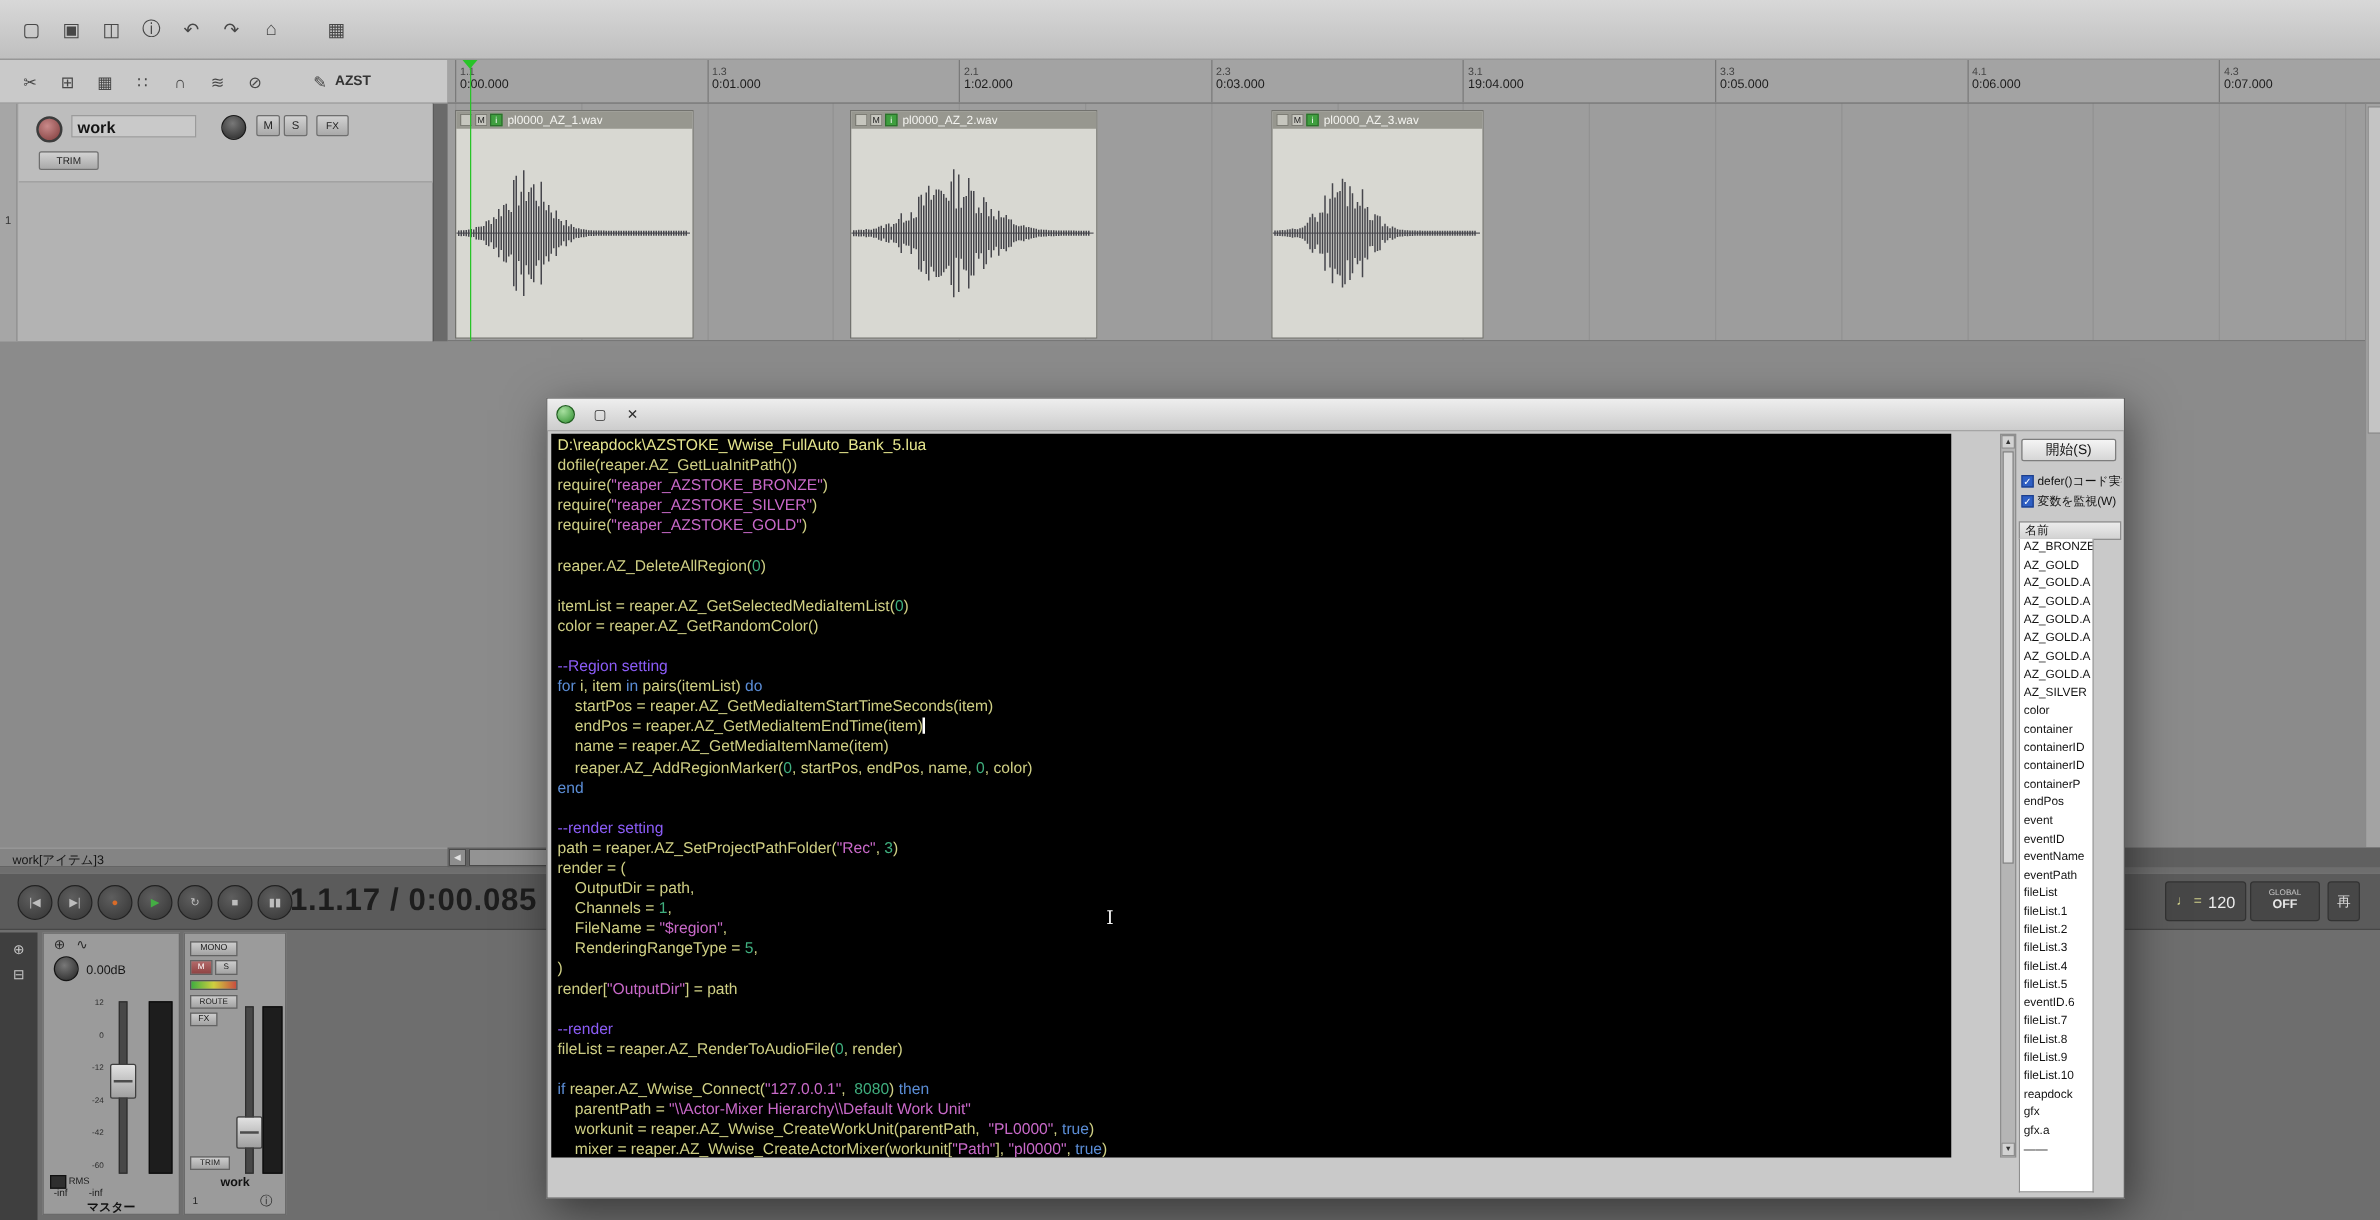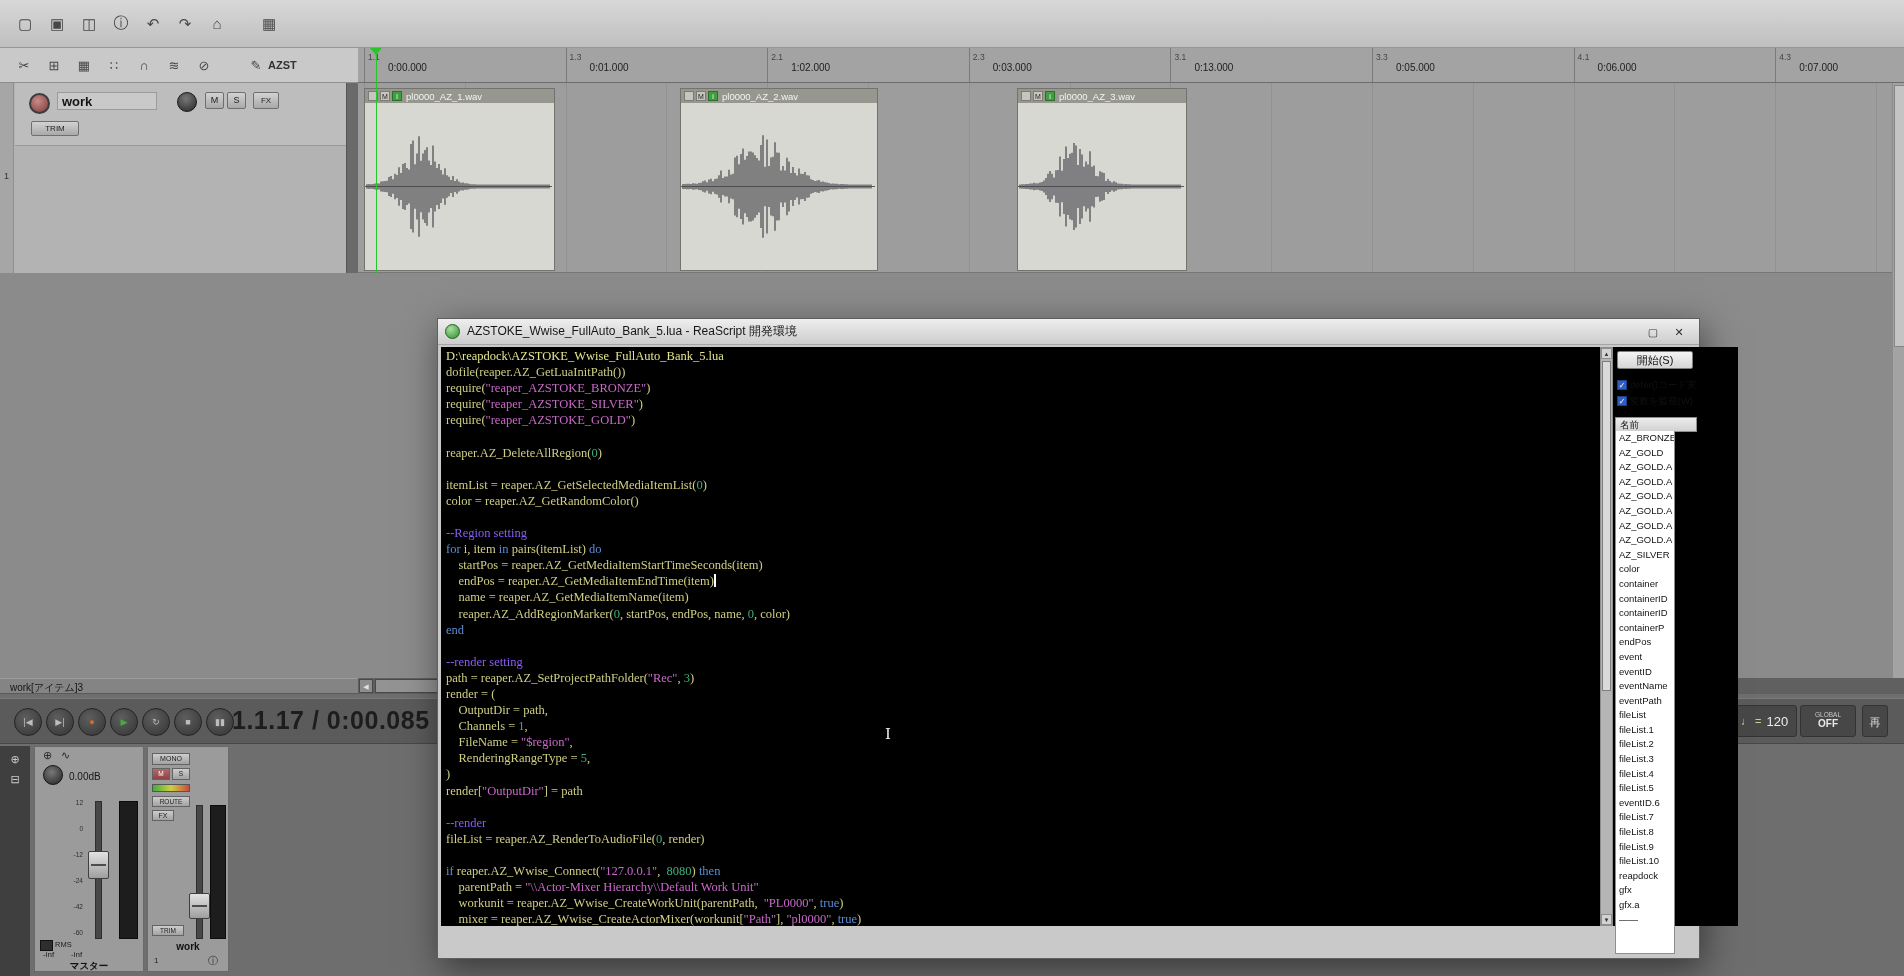--- a/index.html
+++ b/index.html
@@ -19,21 +19,21 @@
   #tbrow2{height:100%;}
   #tbrow2 .tb-icon:nth-child(8){margin-left:22px;}
   #azst{font-size:11px;font-weight:bold;color:#333;margin-left:2px;}
 
   
   #ruler{position:absolute;left:358px;top:48px;width:1546px;height:35px;background:#a3a3a3;
          border-bottom:1px solid #6c6c6c;overflow:hidden;box-sizing:border-box;}
   .rtick{position:absolute;top:0;bottom:0;width:1px;background:#7a7a7a;}
   .rmark{position:absolute;top:4px;}
   .rmark .beat{display:block;font-size:8.5px;color:#454545;line-height:10px;}
-  .rmark .time{display:block;font-size:10px;color:#1d1d1d;line-height:12px;margin-left:20px;}
+  .rmark .time{display:block;font-size:10px;color:#1d1d1d;line-height:12px;}
 
   
   #lane{position:absolute;left:358px;top:83px;width:1534px;height:190px;background:#9d9d9d;
         border-bottom:1px solid #777;box-sizing:border-box;}
   .gridline{position:absolute;top:0;bottom:0;width:1px;background:rgba(50,50,50,0.10);}
   #splitter{position:absolute;left:346px;top:83px;width:12px;height:190px;background:#6a6a6a;
             border-left:1px solid #555;box-sizing:border-box;}
   #rightscroll{position:absolute;left:1892px;top:83px;width:12px;height:595px;background:#a3a3a3;
                border-left:1px solid #8a8a8a;box-sizing:border-box;}
   #rightscroll .vthumb{position:absolute;left:1px;top:2px;width:9px;height:260px;background:#c4c4c4;border:1px solid #858585;}
@@ -145,22 +145,22 @@
 
   
   #ide{position:absolute;left:437px;top:318px;width:1263px;height:641px;background:#c9c9c9;
        border:1px solid #5f5f5f;box-shadow:4px 10px 34px rgba(0,0,0,0.5);z-index:10;box-sizing:border-box;}
   #ide-title{position:absolute;left:0;top:0;right:0;height:26px;background:linear-gradient(#eeeeee,#cdcdcd);
              border-bottom:1px solid #a5a5a5;display:flex;align-items:center;padding:0 7px;box-sizing:border-box;}
   #ide-icon{width:13px;height:13px;border-radius:50%;flex:0 0 auto;
             background:radial-gradient(circle at 35% 30%,#a8e0a0,#2f8f2f);border:1px solid #1f5f1f;margin-right:7px;}
   #ide-title-text{font-size:12px;color:#161616;flex:1;white-space:nowrap;overflow:hidden;}
   .win-btn{width:26px;height:18px;text-align:center;line-height:18px;font-size:11px;color:#2f2f2f;flex:0 0 auto;}
-  #ide-code{position:absolute;left:3px;top:28px;width:1297px;height:579px;background:#000;
-            font-family:Liberation Serif, serif;font-size:12.5px;line-height:16.1px;
+  #ide-code{position:absolute;left:3px;top:28px;width:1120px;height:579px;background:#000;
+            font-family:Liberation Sans, sans-serif;font-size:12.5px;line-height:16.1px;
             color:#cfcf84;white-space:pre;overflow:hidden;padding:1px 0 0 5px;box-sizing:border-box;}
   .cline{height:16.1px;}
   .cpath{color:#e6e68e;}
   .c-kw{color:#5b8dd6;}
   .c-str{color:#c969c9;}
   .c-num{color:#3fae7e;}
   .c-com{color:#8b5cf6;}
   .caret{display:inline-block;width:2px;height:13px;background:#fff;vertical-align:-2px;
          animation:blink 1.1s steps(1) infinite;}
   @keyframes blink{50%{opacity:0;}}
@@ -239,21 +239,21 @@
         <span class="time">1:02.000</span>
       </div>
       <div class="rtick" style="left: 610.8px;"></div>
       <div class="rmark" style="left: 614.8px;">
         <span class="beat">2.3</span>
         <span class="time">0:03.000</span>
       </div>
       <div class="rtick" style="left: 812.4px;"></div>
       <div class="rmark" style="left: 816.4px;">
         <span class="beat">3.1</span>
-        <span class="time">0:13.000</span>
+        <span class="time">19:04.000</span>
       </div>
       <div class="rtick" style="left: 1014px;"></div>
       <div class="rmark" style="left: 1018px;">
         <span class="beat">3.3</span>
         <span class="time">0:05.000</span>
       </div>
       <div class="rtick" style="left: 1215.6px;"></div>
       <div class="rmark" style="left: 1219.6px;">
         <span class="beat">4.1</span>
         <span class="time">0:06.000</span>
@@ -413,21 +413,20 @@
       <div class="wbtn" id="w-trim">TRIM</div>
       <div id="w-name">work</div>
       <div id="w-num">1</div>
       <div id="w-info">ⓘ</div>
     </div>
   </div>
 
   <div id="ide">
     <div id="ide-title">
       <span id="ide-icon"></span>
-      <span id="ide-title-text">AZSTOKE_Wwise_FullAuto_Bank_5.lua - ReaScript 開発環境</span>
       <span class="win-btn" id="btn-max">▢</span>
       <span class="win-btn" id="btn-close">✕</span>
     </div>
     <div id="ide-code"><div class="cline cpath">D:\reapdock\AZSTOKE_Wwise_FullAuto_Bank_5.lua</div><div class="cline">dofile(reaper.AZ_GetLuaInitPath())</div><div class="cline">require(<span class="c-str">"reaper_AZSTOKE_BRONZE"</span>)</div><div class="cline">require(<span class="c-str">"reaper_AZSTOKE_SILVER"</span>)</div><div class="cline">require(<span class="c-str">"reaper_AZSTOKE_GOLD"</span>)</div><div class="cline"></div><div class="cline">reaper.AZ_DeleteAllRegion(<span class="c-num">0</span>)</div><div class="cline"></div><div class="cline">itemList = reaper.AZ_GetSelectedMediaItemList(<span class="c-num">0</span>)</div><div class="cline">color = reaper.AZ_GetRandomColor()</div><div class="cline"></div><div class="cline"><span class="c-com">--Region setting</span></div><div class="cline"><span class="c-kw">for</span> i, item <span class="c-kw">in</span> pairs(itemList) <span class="c-kw">do</span></div><div class="cline">    startPos = reaper.AZ_GetMediaItemStartTimeSeconds(item)</div><div class="cline">    endPos = reaper.AZ_GetMediaItemEndTime(item)<span class="caret"></span></div><div class="cline">    name = reaper.AZ_GetMediaItemName(item)</div><div class="cline">    reaper.AZ_AddRegionMarker(<span class="c-num">0</span>, startPos, endPos, name, <span class="c-num">0</span>, color)</div><div class="cline"><span class="c-kw">end</span></div><div class="cline"></div><div class="cline"><span class="c-com">--render setting</span></div><div class="cline">path = reaper.AZ_SetProjectPathFolder(<span class="c-str">"Rec"</span>, <span class="c-num">3</span>)</div><div class="cline">render = (</div><div class="cline">    OutputDir = path,</div><div class="cline">    Channels = <span class="c-num">1</span>,</div><div class="cline">    FileName = <span class="c-str">"$region"</span>,</div><div class="cline">    RenderingRangeType = <span class="c-num">5</span>,</div><div class="cline">)</div><div class="cline">render[<span class="c-str">"OutputDir"</span>] = path</div><div class="cline"></div><div class="cline"><span class="c-com">--render</span></div><div class="cline">fileList = reaper.AZ_RenderToAudioFile(<span class="c-num">0</span>, render)</div><div class="cline"></div><div class="cline"><span class="c-kw">if</span> reaper.AZ_Wwise_Connect(<span class="c-str">"127.0.0.1"</span>,  <span class="c-num">8080</span>) <span class="c-kw">then</span></div><div class="cline">    parentPath = <span class="c-str">"\\Actor-Mixer Hierarchy\\Default Work Unit"</span></div><div class="cline">    workunit = reaper.AZ_Wwise_CreateWorkUnit(parentPath,  <span class="c-str">"PL0000"</span>, <span class="c-kw">true</span>)</div><div class="cline">    mixer = reaper.AZ_Wwise_CreateActorMixer(workunit[<span class="c-str">"Path"</span>], <span class="c-str">"pl0000"</span>, <span class="c-kw">true</span>)</div></div>
     <div id="ide-vscroll">
       <div class="vs-up">▲</div>
       <div class="vs-thumb"></div>
       <div class="vs-down">▼</div>
     </div>
     <div id="ide-panel">

